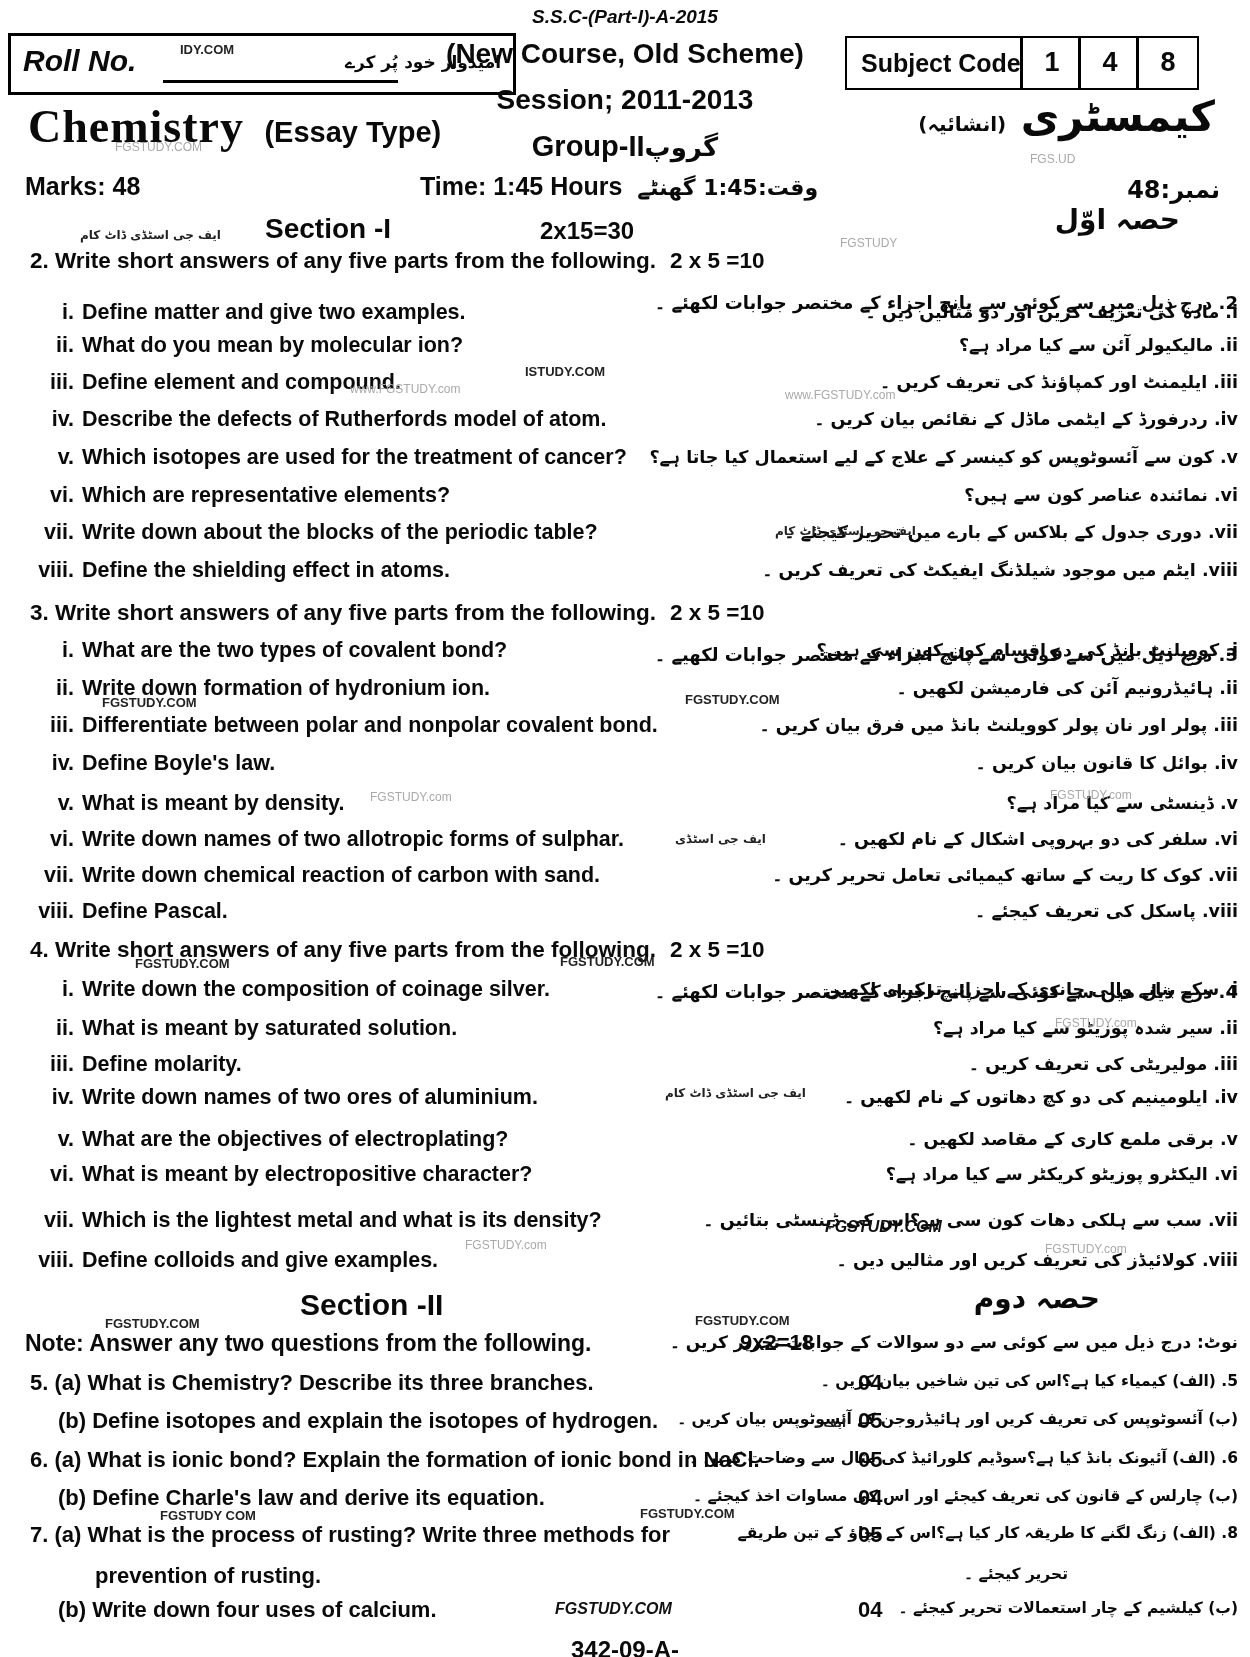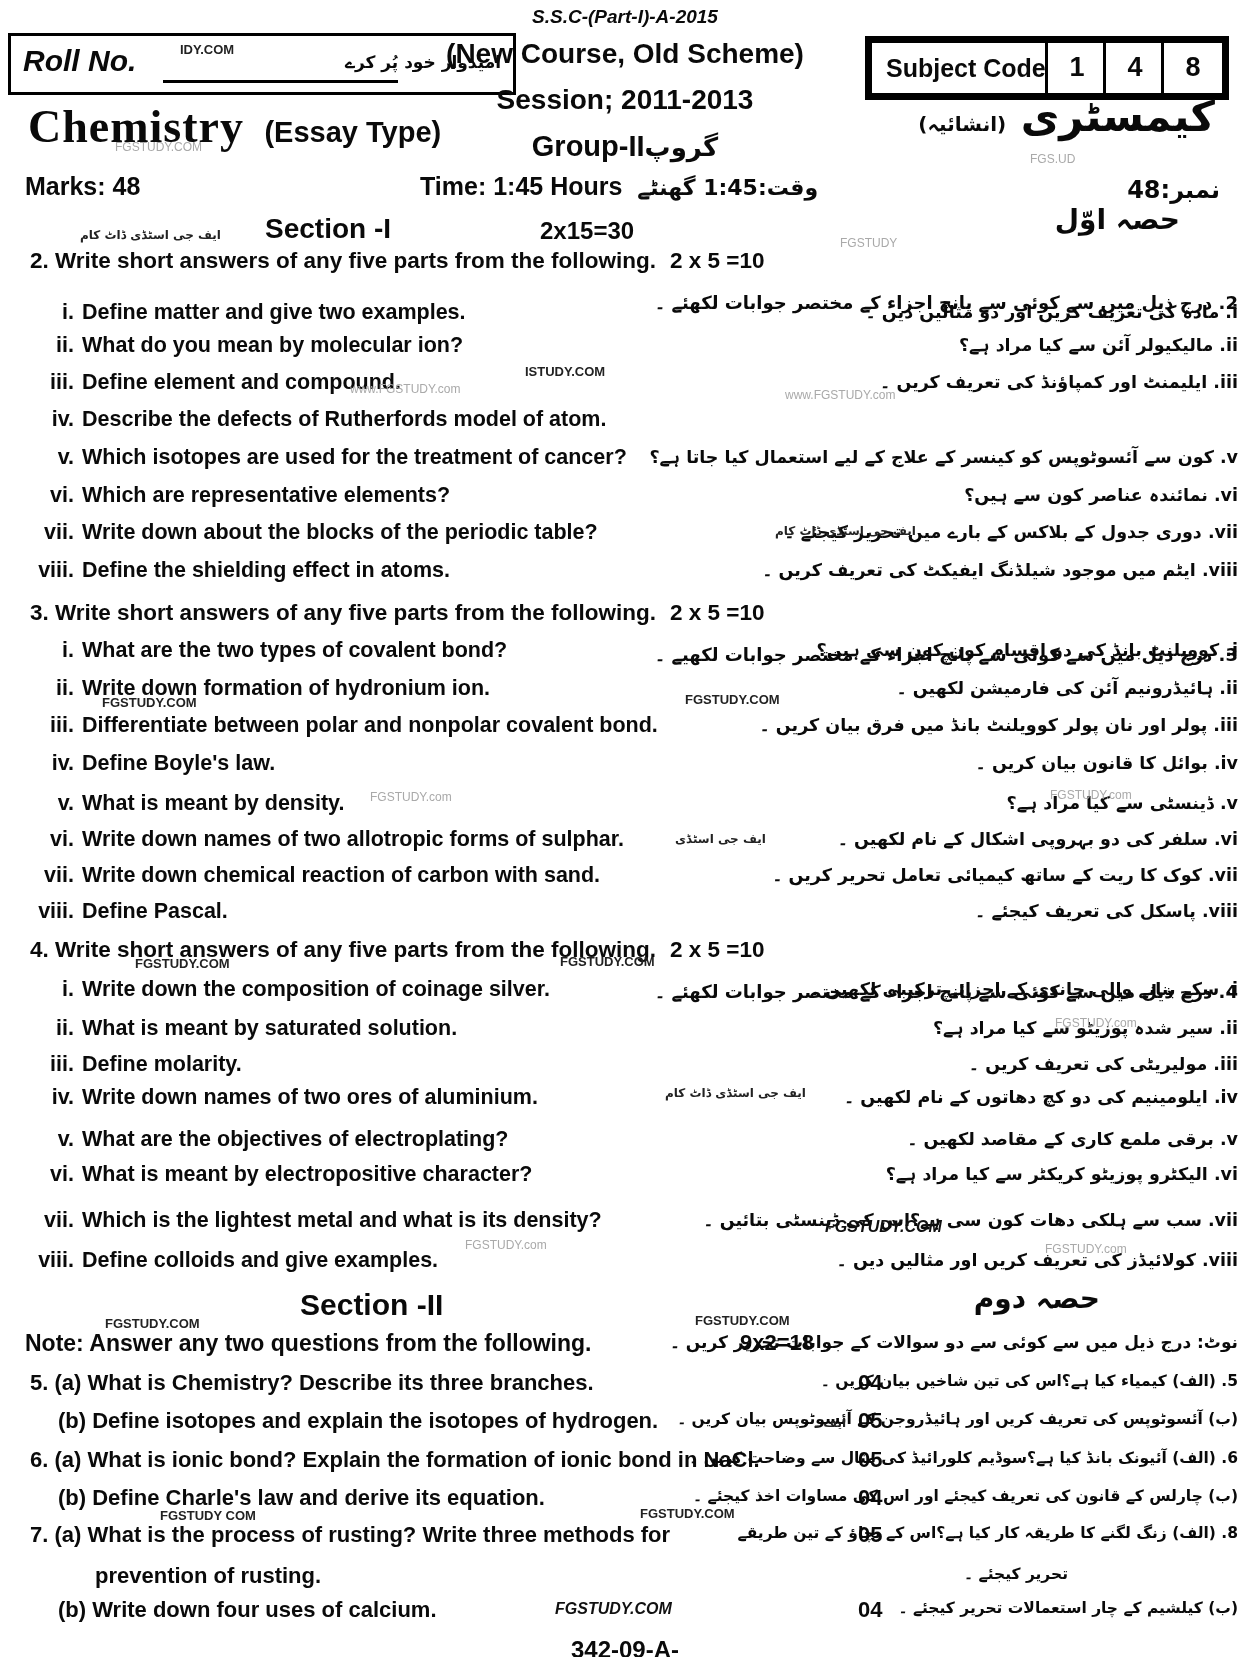--- a/index.html
+++ b/index.html
@@ -8,21 +8,21 @@
   .abs{position:absolute;white-space:nowrap;}
   .ctr{position:absolute;left:0;right:0;text-align:center;white-space:nowrap;}
   .ur{font-family:"DejaVu Sans","Liberation Sans",sans-serif;direction:rtl;}
 
   
   .ssc{top:6px;font-size:19px;font-style:italic;}
   .rollbox{position:absolute;left:8px;top:33px;width:502px;height:56px;border:3px solid #000;text-align:center;}
   .roll-label{position:absolute;left:12px;top:8px;font-size:30px;font-style:italic;}
   .roll-line{position:absolute;left:152px;top:44px;width:235px;border-bottom:3px solid #000;}
   .roll-note{position:absolute;right:12px;top:16px;font-size:17px;}
-  .subjbox{position:absolute;left:845px;top:36px;width:350px;height:50px;border:7px solid #000000;margin-left:20px;}
+  .subjbox{position:absolute;left:845px;top:36px;width:350px;height:50px;border:2px solid #000000;}
   .subj-label{position:absolute;left:14px;top:0;line-height:50px;font-size:25px;}
   .subj-cell{position:absolute;top:0;width:58px;height:50px;border-left:3px solid #000;
              text-align:center;line-height:48px;font-size:27px;}
   .c1{right:116px}.c2{right:58px}.c3{right:0}
   .newcourse{top:38px;font-size:28px;}
   .session{top:84px;font-size:28px;}
   .chem-title{left:28px;top:100px;}
   .chem-en{font-family:"Liberation Serif",serif;font-size:46px;letter-spacing:1px;}
   .chem-type{font-size:29px;margin-left:16px;}
   .urdu-title{right:35px;top:92px;font-size:42px;}
@@ -139,20 +139,21 @@
     <span class="iur ur">ii. مالیکیولر آئن سے کیا مراد ہے؟</span>
   </div>
   <div class="s1row" style="top:370px">
     <span class="rn">iii.</span>
     <span class="en">Define element and compound.</span>
     <span class="iur ur">iii. ایلیمنٹ اور کمپاؤنڈ کی تعریف کریں ۔</span>
   </div>
   <div class="s1row" style="top:407px">
     <span class="rn">iv.</span>
     <span class="en">Describe the defects of Rutherfords model of atom.</span>
+    <span class="iur ur">iv. ردرفورڈ کے ایٹمی ماڈل کے نقائص بیان کریں ۔</span>
   </div>
   <div class="s1row" style="top:445px">
     <span class="rn">v.</span>
     <span class="en">Which isotopes are used for the treatment of cancer?</span>
     <span class="iur ur">v. کون سے آئسوٹوپس کو کینسر کے علاج کے لیے استعمال کیا جاتا ہے؟</span>
   </div>
   <div class="s1row" style="top:483px">
     <span class="rn">vi.</span>
     <span class="en">Which are representative elements?</span>
     <span class="iur ur">vi. نمائندہ عناصر کون سے ہیں؟</span>

